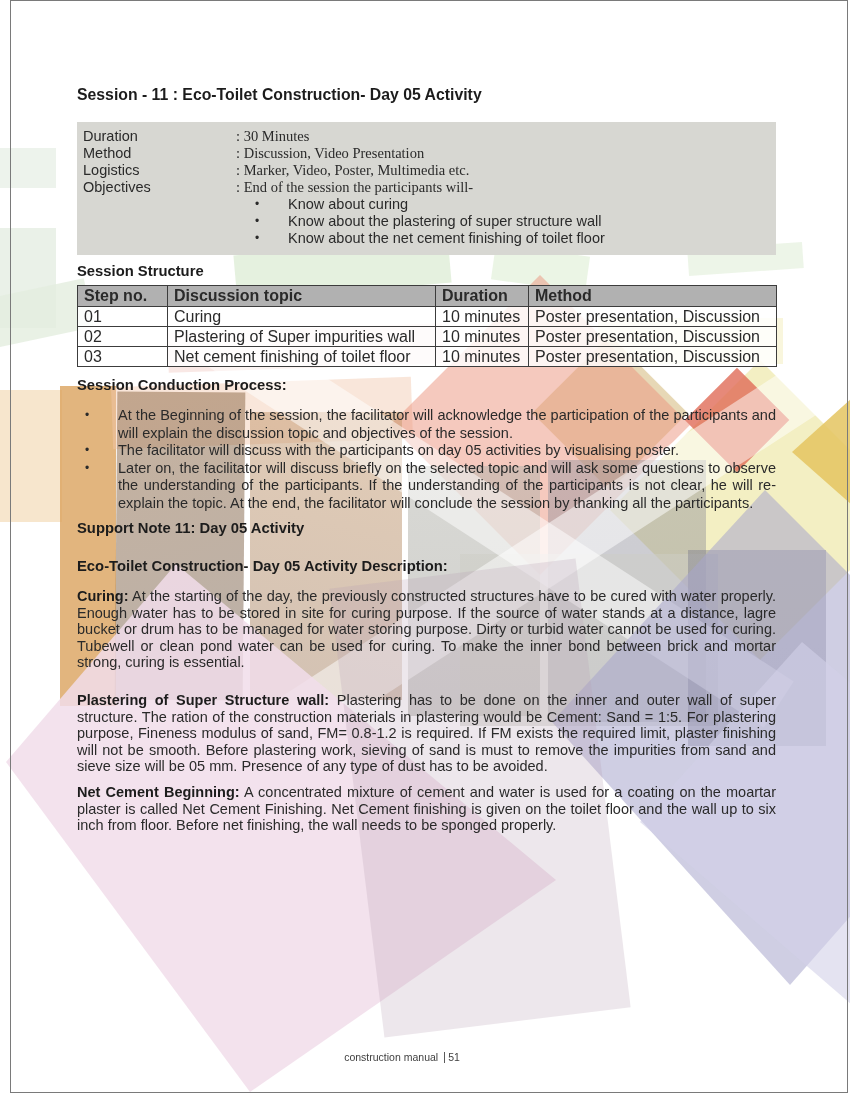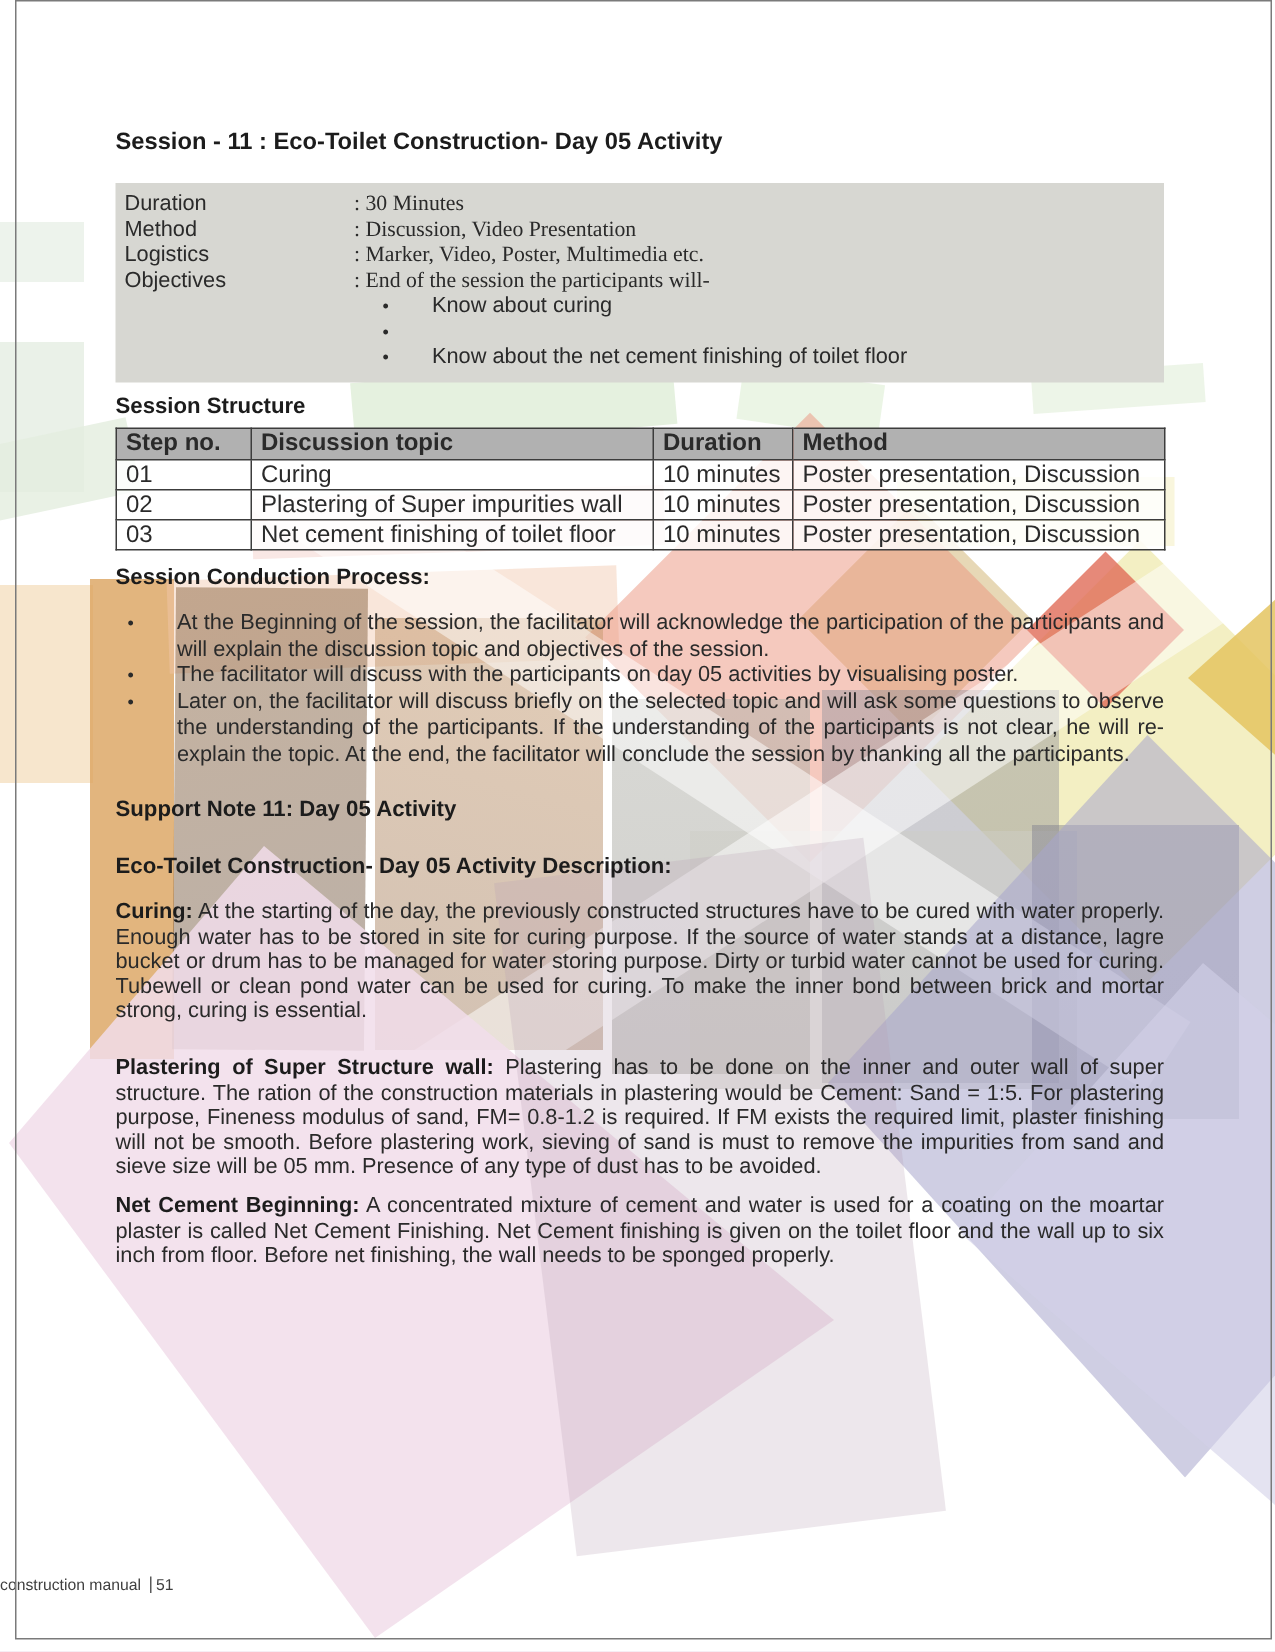--- a/index.html
+++ b/index.html
@@ -58,28 +58,28 @@
   .hd-structure{margin-top:8px;margin-bottom:5px;}
   table.structure{width:699px;border-collapse:collapse;font-size:16px;table-layout:fixed;border:1px solid #3c3c3c;}
   table.structure th, table.structure td{border:1px solid #3c3c3c;padding:0 6px;text-align:left;overflow:hidden;white-space:nowrap;}
   table.structure th{background:#b1b1b1;font-weight:bold;height:20px;}
   table.structure td{background:rgba(255,255,255,.82);height:19px;}
   .hd-conduction{margin-top:10px;margin-bottom:13px;}
   .bullet-list{margin:0;padding:0;list-style:none;}
   .bullet-item{display:flex;font-size:14.5px;line-height:17.5px;}
   .bullet-marker{width:41px;flex:0 0 41px;padding-left:8px;box-sizing:border-box;font-size:12px;}
   .bullet-text{flex:1;text-align:justify;}
-  .hd-support{margin-top:20px;}
+  .hd-support{margin-top:8px;}
   .hd-description{margin-top:21px;}
   .para{font-size:14.5px;line-height:16.6px;text-align:justify;margin:0;}
   .para .lead{font-weight:bold;color:#1c1c1c;}
   .para-1{margin-top:13px;}
   .para-2{margin-top:21px;}
   .para-3{margin-top:9px;}
-  .footer{position:absolute;left:0;width:804px;top:1051px;
+  .footer{position:absolute;left:0;width:804px;top:1051px;text-align:center;
     font-size:10.5px;color:#3f3f3f;z-index:2;}
   .footer .divider{display:inline-block;width:1px;height:11px;background:#5a5a5a;
     margin:0 3px 0 6px;vertical-align:-2px;}
 </style>
 </head>
 <body>
 
 <div class="bg">
   <div class="sh s-mint1"></div>
   <div class="sh s-mint2"></div>
@@ -134,20 +134,21 @@
       <span class="info-label">Objectives</span>
       <span class="info-value">: End of the session the participants will-</span>
     </div>
     <ul class="obj-list">
       <li class="obj-item">
         <span class="obj-dot">•</span>
         <span>Know about curing</span>
       </li>
       <li class="obj-item">
         <span class="obj-dot">•</span>
+        <span>Know about the plastering of super structure wall</span>
       </li>
       <li class="obj-item">
         <span class="obj-dot">•</span>
         <span>Know about the net cement finishing of toilet floor</span>
       </li>
     </ul>
   </div>
 
   <div class="section-heading hd-structure">Session Structure</div>
 

